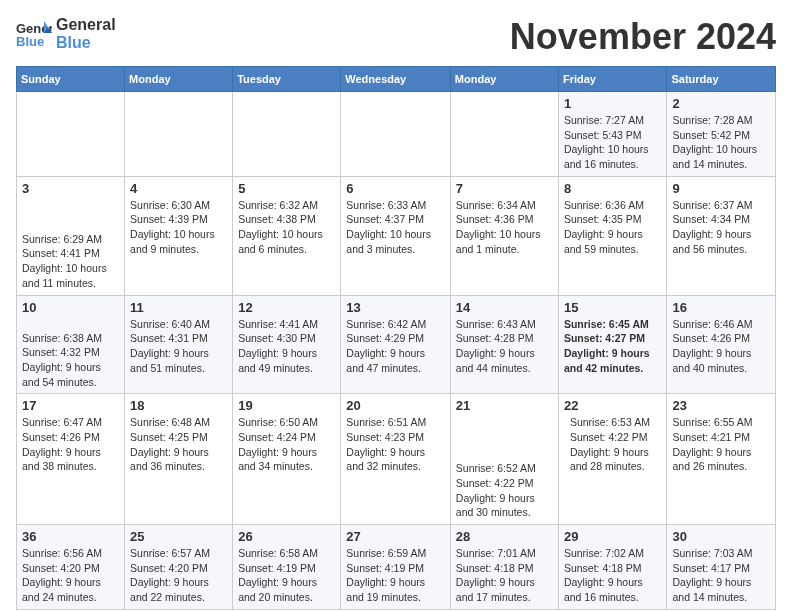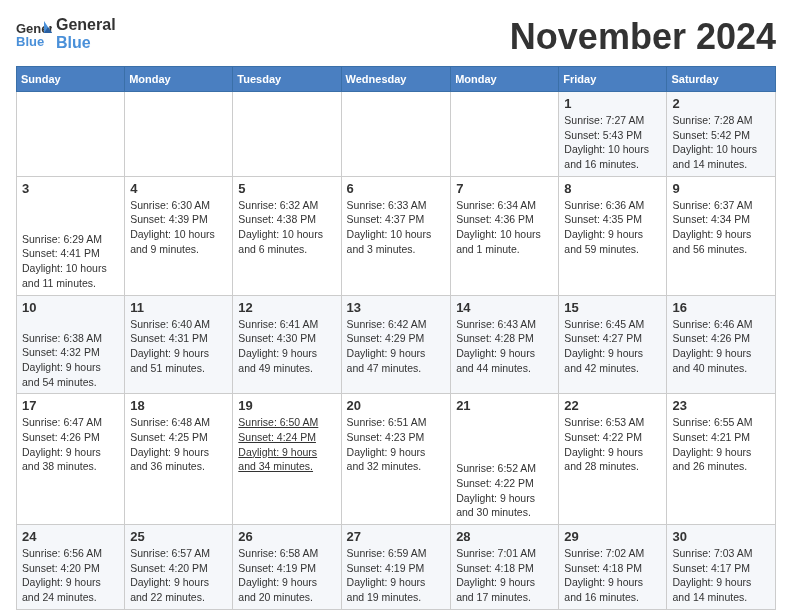--- a/index.html
+++ b/index.html
@@ -186,39 +186,39 @@
 Daylight: 9 hours and 54 minutes.</div>
         </td>
         <td>
           <span class="day-number">11</span>
           <div class="day-info" style="white-space: pre-line;">Sunrise: 6:40 AM
 Sunset: 4:31 PM
 Daylight: 9 hours and 51 minutes.</div>
         </td>
         <td>
           <span class="day-number">12</span>
-          <div class="day-info" style="white-space: pre-line;">Sunrise: 6:41 AM
+          <div class="day-info" style="white-space: pre-line;">Sunrise: 4:41 AM
 Sunset: 4:30 PM
 Daylight: 9 hours and 49 minutes.</div>
         </td>
         <td>
           <span class="day-number">13</span>
           <div class="day-info" style="white-space: pre-line;">Sunrise: 6:42 AM
 Sunset: 4:29 PM
 Daylight: 9 hours and 47 minutes.</div>
         </td>
         <td>
           <span class="day-number">14</span>
           <div class="day-info" style="white-space: pre-line;">Sunrise: 6:43 AM
 Sunset: 4:28 PM
 Daylight: 9 hours and 44 minutes.</div>
         </td>
         <td>
           <span class="day-number">15</span>
-          <div class="day-info" style="white-space: pre-line;">Sunrise: 6:45 AM
+          <div class="day-info" style="white-space: pre-line; font-weight: bold;">Sunrise: 6:45 AM
 Sunset: 4:27 PM
 Daylight: 9 hours and 42 minutes.</div>
         </td>
         <td>
           <span class="day-number">16</span>
           <div class="day-info" style="white-space: pre-line;">Sunrise: 6:46 AM
 Sunset: 4:26 PM
 Daylight: 9 hours and 40 minutes.</div>
         </td>
       </tr>
@@ -230,52 +230,52 @@
 Daylight: 9 hours and 38 minutes.</div>
         </td>
         <td>
           <span class="day-number">18</span>
           <div class="day-info" style="white-space: pre-line;">Sunrise: 6:48 AM
 Sunset: 4:25 PM
 Daylight: 9 hours and 36 minutes.</div>
         </td>
         <td>
           <span class="day-number">19</span>
-          <div class="day-info" style="white-space: pre-line; text-decoration: underline;">Sunrise: 6:50 AM
+          <div class="day-info" style="white-space: pre-line;">Sunrise: 6:50 AM
 Sunset: 4:24 PM
 Daylight: 9 hours and 34 minutes.</div>
         </td>
         <td>
           <span class="day-number">20</span>
           <div class="day-info" style="white-space: pre-line;">Sunrise: 6:51 AM
 Sunset: 4:23 PM
 Daylight: 9 hours and 32 minutes.</div>
         </td>
         <td>
           <span class="day-number">21</span>
           <div class="day-info" style="white-space: pre-line; margin-top: 48px;">Sunrise: 6:52 AM
 Sunset: 4:22 PM
 Daylight: 9 hours and 30 minutes.</div>
         </td>
         <td>
           <span class="day-number">22</span>
-          <div class="day-info" style="white-space: pre-line;">Sunrise: 6:53 AM
+          <div class="day-info" style="white-space: pre-line; margin-left: 6px;">Sunrise: 6:53 AM
 Sunset: 4:22 PM
 Daylight: 9 hours and 28 minutes.</div>
         </td>
         <td>
           <span class="day-number">23</span>
           <div class="day-info" style="white-space: pre-line;">Sunrise: 6:55 AM
 Sunset: 4:21 PM
 Daylight: 9 hours and 26 minutes.</div>
         </td>
       </tr>
       <tr>
         <td>
-          <span class="day-number">24</span>
+          <span class="day-number">36</span>
           <div class="day-info" style="white-space: pre-line;">Sunrise: 6:56 AM
 Sunset: 4:20 PM
 Daylight: 9 hours and 24 minutes.</div>
         </td>
         <td>
           <span class="day-number">25</span>
           <div class="day-info" style="white-space: pre-line;">Sunrise: 6:57 AM
 Sunset: 4:20 PM
 Daylight: 9 hours and 22 minutes.</div>
         </td>

